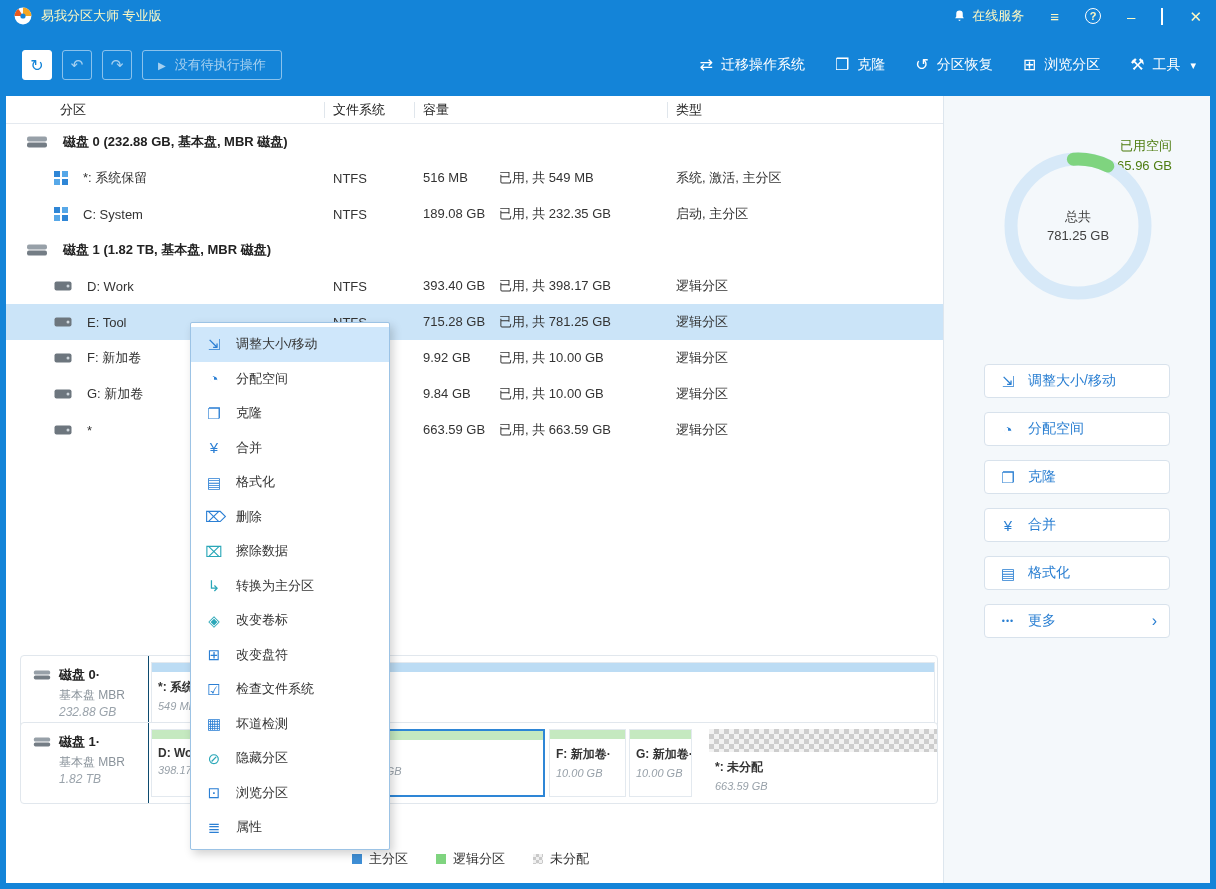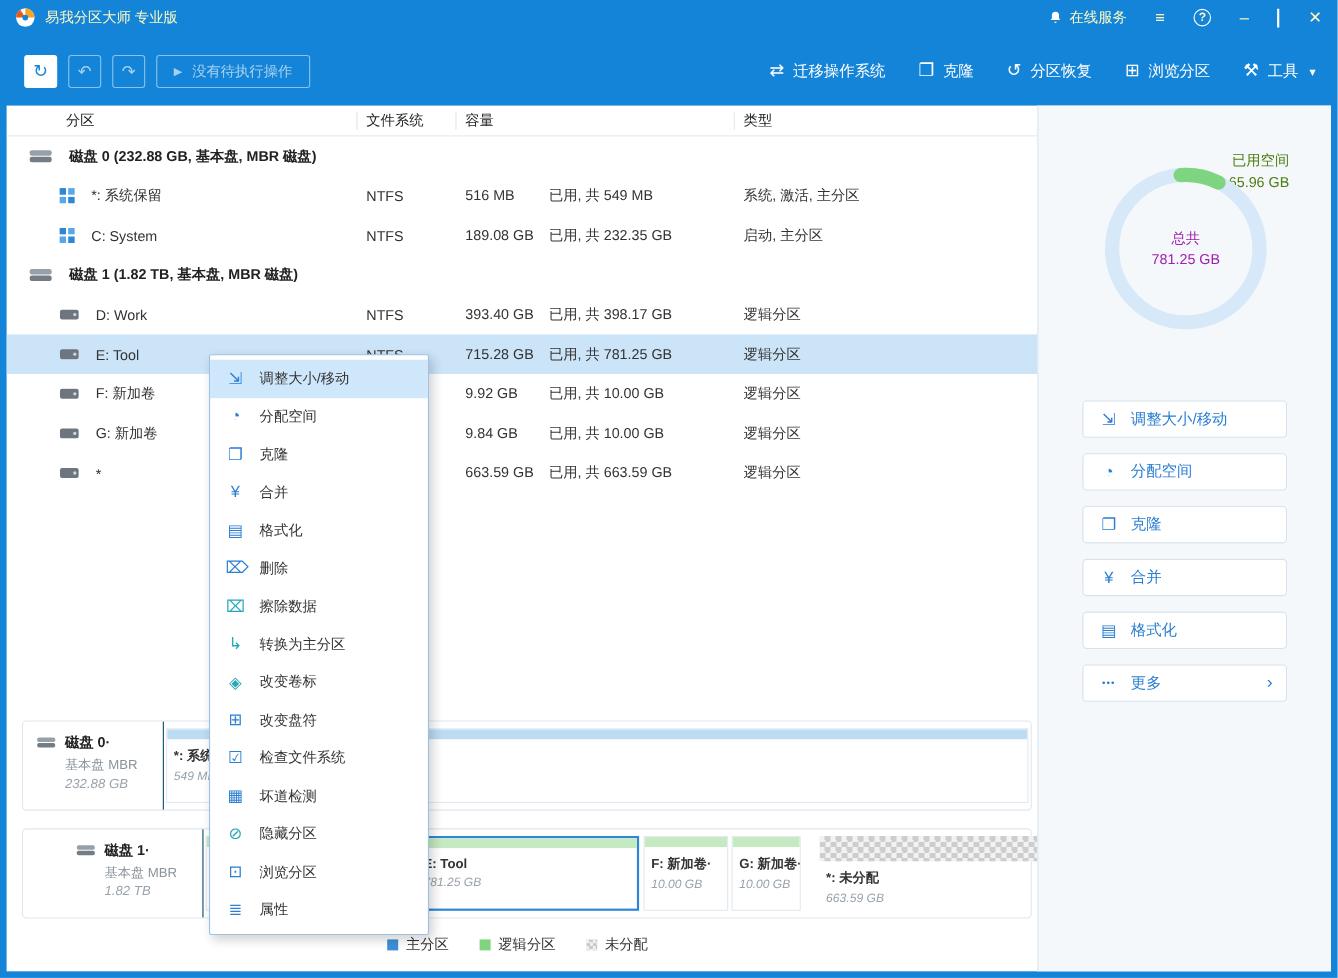--- a/index.html
+++ b/index.html
@@ -52,21 +52,21 @@
   .disk .c1 { padding-left:20px; font-weight:bold; color:#222; }
   .part .c1 { padding-left:48px; }
   .c2 { width:90px; padding-left:8px; }
   .c3 { width:253px; padding-left:8px; white-space:nowrap; }
   .c3 .used { display:inline-block; min-width:76px; }
   .c4 { flex:1; padding-left:8px; }
 
   
   .diskbox { position:absolute; left:14px; width:918px; height:82px; background:#fff;
              border:1px solid #e1e7ed; border-radius:4px; display:flex; }
-  .diskbox.d0 { top:559px; } .diskbox.d1 { top:657px;padding-left:36px; }
+  .diskbox.d0 { top:559px; } .diskbox.d1 { top:626px; }
   .dlabel { width:128px; border-right:1px solid #0c4a6e; padding:10px 8px 0 12px; }
   .dl-row { display:flex; align-items:center; gap:8px; font-size:13px; font-weight:bold; color:#222; }
   .dl-sub { font-size:12px; color:#8a939b; margin:3px 0 1px 26px; }
   .dl-size { font-size:12px; color:#9aa3ab; font-style:italic; margin-left:26px; }
   .bararea { flex:1; position:relative; }
   .pbox { position:absolute; top:6px; height:68px; background:#fff; border:1px solid #e3e9ef;
           overflow:hidden; white-space:nowrap; cursor:pointer; }
   .pbox.sel { border:2px solid #2e86d6; }
   .strip { height:9px; margin:0; }
   .strip.primary { background:#bcdcf4; }
@@ -81,21 +81,21 @@
   .li { display:flex; align-items:center; gap:7px; }
   .sw { width:10px; height:10px; display:inline-block; }
   .sw.primary { background:#3f8fd6; }
   .sw.logical { background:#7fd47f; }
   .sw.unalloc { background:repeating-conic-gradient(#c9c9c9 0% 25%, #f0f0f0 0% 50%); background-size:6px 6px; }
 
   
   .used-block { position:absolute; right:38px; top:40px; text-align:right; font-size:13px; color:#4d7c0f; line-height:1.55; }
   .donut-wrap { position:absolute; left:52px; top:48px; width:164px; height:164px; }
   .donut-center { position:absolute; inset:0; display:flex; flex-direction:column; align-items:center;
-                  justify-content:center; color:#a21caf; font-size:13px; line-height:1.5; }
+                  justify-content:center; color:#404040; font-size:13px; line-height:1.5; }
   .sbtn { position:absolute; left:40px; width:186px; height:34px; background:#fff; border:1px solid #d8e2ec;
           border-radius:4px; display:flex; align-items:center; gap:11px; padding:0 12px 0 14px;
           color:#2a7fd2; font-size:14px; cursor:pointer; }
   .sbtn .sb-ic { font-size:15px; line-height:1; width:18px; text-align:center; }
   .sbtn .sb-ic.dots { font-size:9px; letter-spacing:1px; }
   .sbtn .chev { margin-left:auto; font-size:16px; }
   .sb0{top:268px}.sb1{top:316px}.sb2{top:364px}.sb3{top:412px}.sb4{top:460px}.sb5{top:508px}
 
   
   .cmenu { position:absolute; left:190px; top:322px; width:200px; background:#fff;

